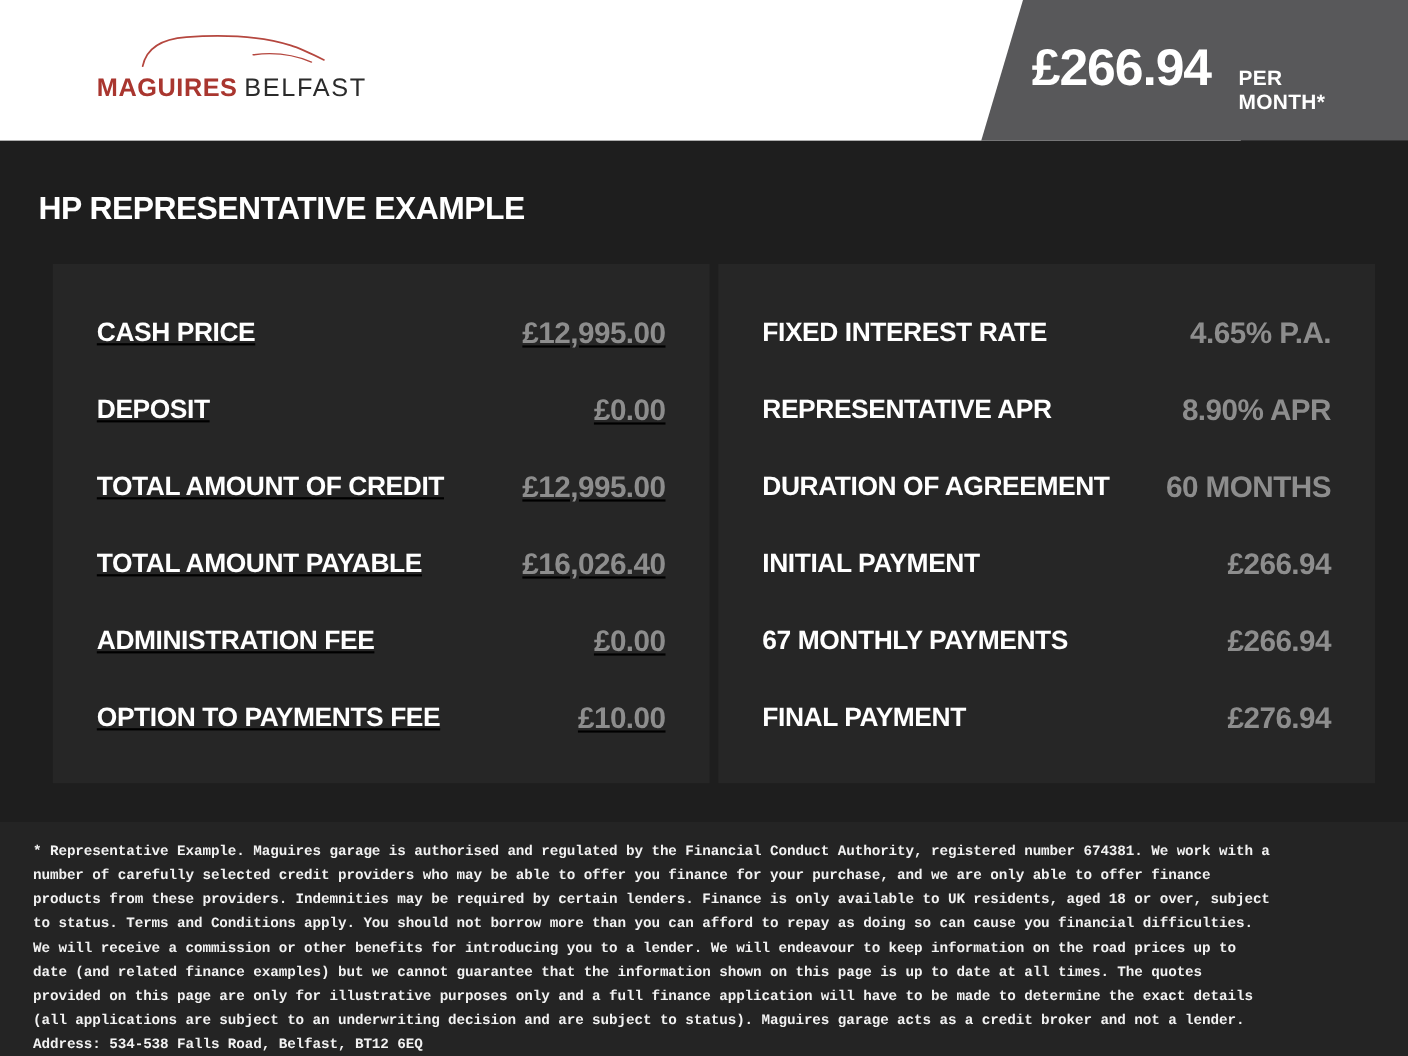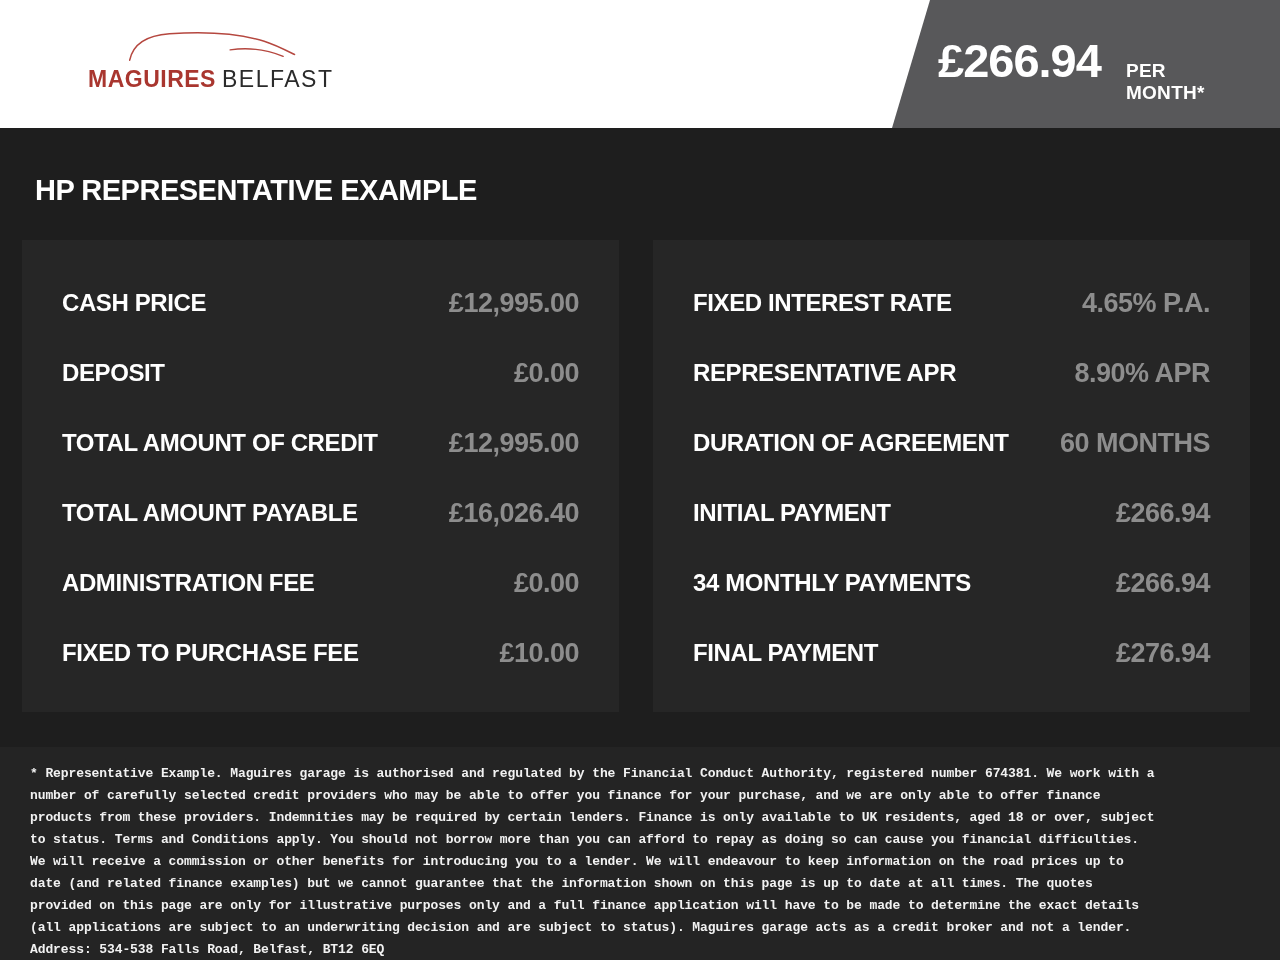--- a/index.html
+++ b/index.html
@@ -37,21 +37,21 @@
     background:#1e1e1e;
   }
   .page-title{
     position:absolute;left:31px;top:42px;margin:4px;
     color:#ffffff;font-size:29px;font-weight:700;letter-spacing:-.5px;
   }
   .panel{
     position:absolute;top:112px;width:597px;height:472px;
     background:#262626;padding:28px 40px 0;box-sizing:border-box;
   }
-  .panel-left{left:22px;}
+  .panel-left{left:48px;text-decoration:underline;}
   .panel-right{left:653px;}
   .finance-row{
     height:70px;display:flex;justify-content:space-between;align-items:center;
   }
   .row-label{
     color:#ffffff;font-size:24px;font-weight:700;letter-spacing:-.4px;white-space:nowrap;
   }
   .row-value{
     color:#8d8d8d;font-size:27px;font-weight:700;letter-spacing:-.5px;white-space:nowrap;
   }
@@ -107,21 +107,21 @@
       </div>
       <div class="finance-row">
         <span class="row-label">TOTAL AMOUNT PAYABLE</span>
         <span class="row-value">£16,026.40</span>
       </div>
       <div class="finance-row">
         <span class="row-label">ADMINISTRATION FEE</span>
         <span class="row-value">£0.00</span>
       </div>
       <div class="finance-row">
-        <span class="row-label">FIXED TO PURCHASE FEE</span>
+        <span class="row-label">OPTION TO PAYMENTS FEE</span>
         <span class="row-value">£10.00</span>
       </div>
     </section>
   <section class="panel panel-right">
       <div class="finance-row">
         <span class="row-label">FIXED INTEREST RATE</span>
         <span class="row-value">4.65% P.A.</span>
       </div>
       <div class="finance-row">
         <span class="row-label">REPRESENTATIVE APR</span>
@@ -129,21 +129,21 @@
       </div>
       <div class="finance-row">
         <span class="row-label">DURATION OF AGREEMENT</span>
         <span class="row-value">60 MONTHS</span>
       </div>
       <div class="finance-row">
         <span class="row-label">INITIAL PAYMENT</span>
         <span class="row-value">£266.94</span>
       </div>
       <div class="finance-row">
-        <span class="row-label">34 MONTHLY PAYMENTS</span>
+        <span class="row-label">67 MONTHLY PAYMENTS</span>
         <span class="row-value">£266.94</span>
       </div>
       <div class="finance-row">
         <span class="row-label">FINAL PAYMENT</span>
         <span class="row-value">£276.94</span>
       </div>
     </section>
 </div>
 
 <div class="footer">

